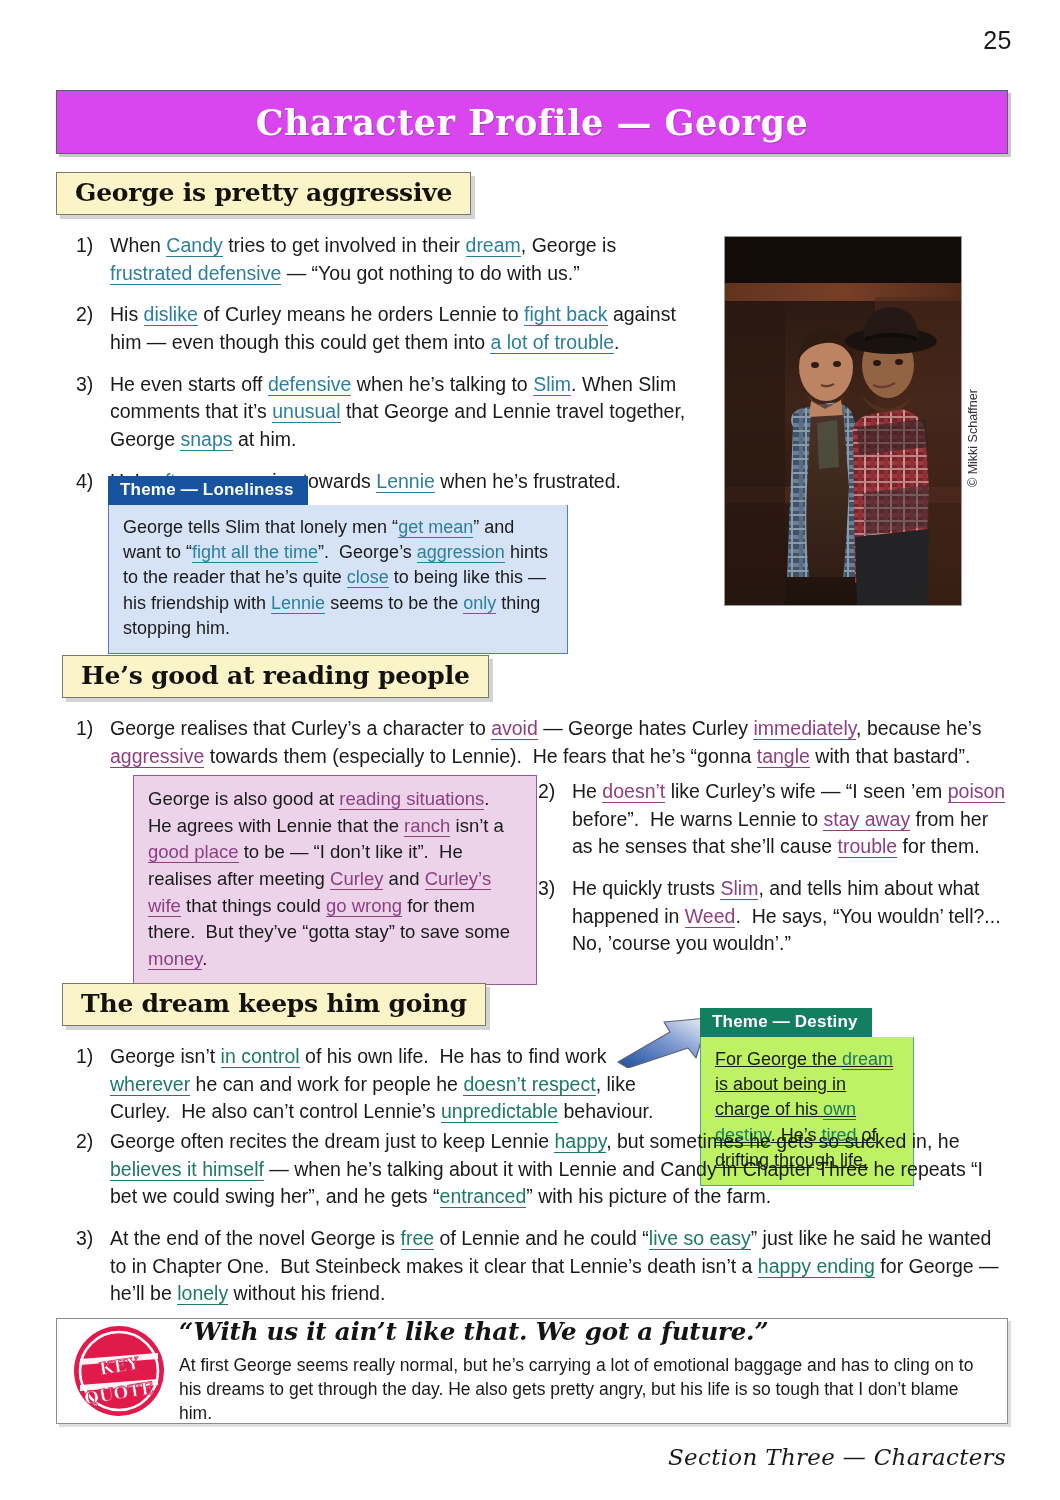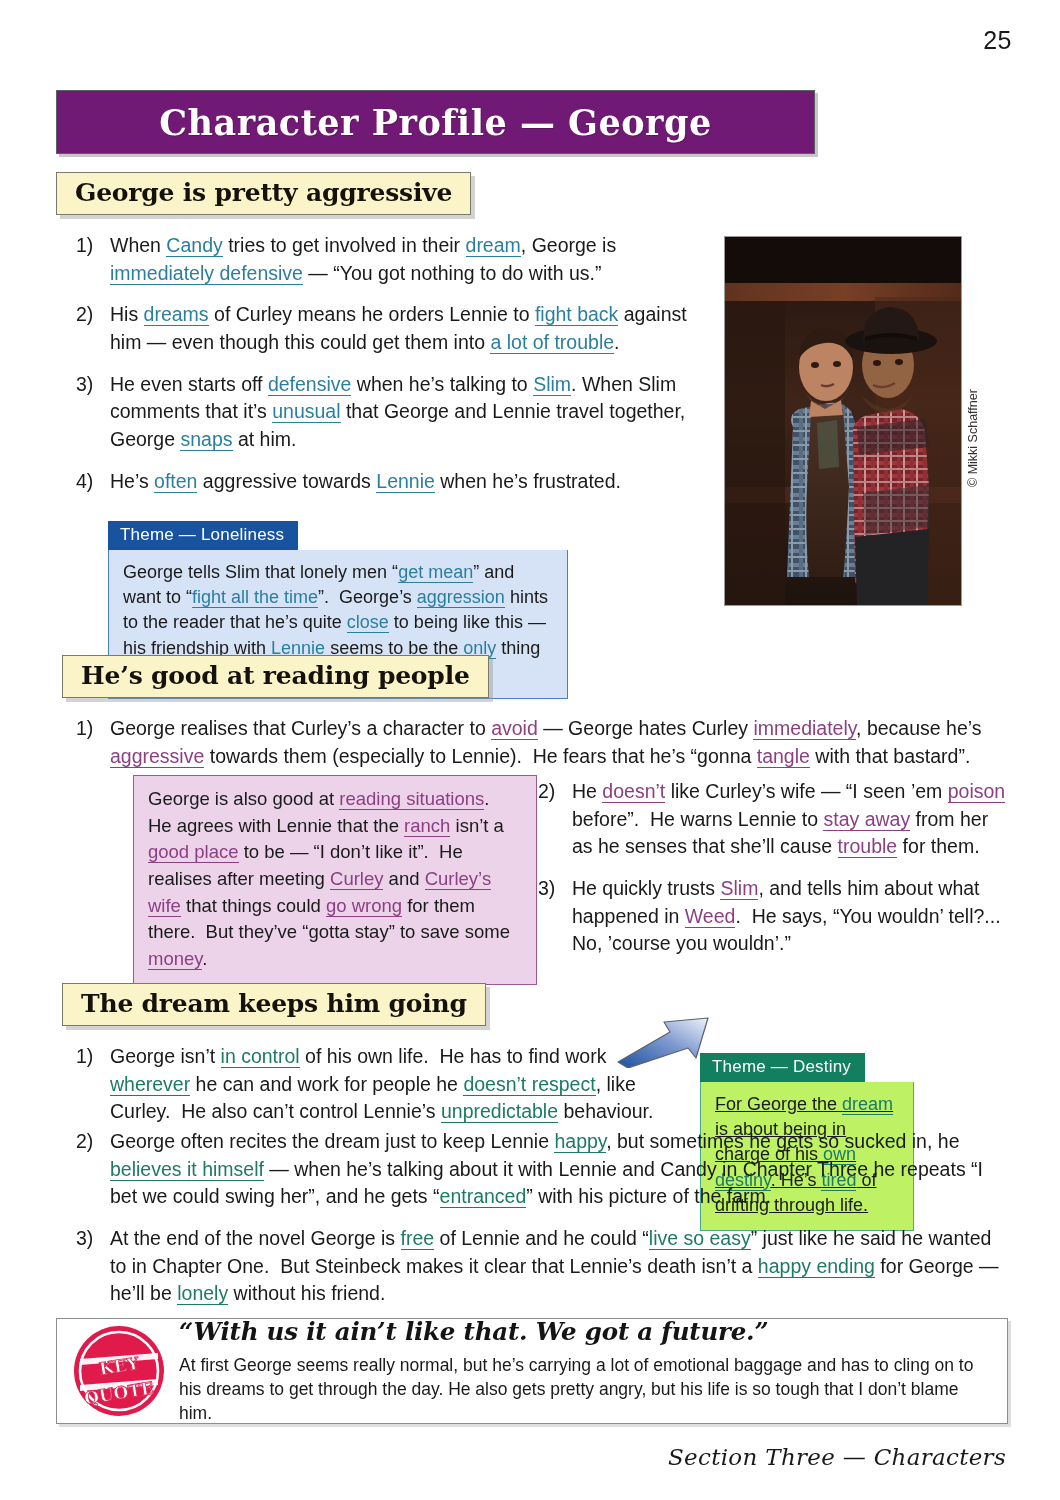--- a/index.html
+++ b/index.html
@@ -29,23 +29,23 @@
     letter-spacing: 0.5px;
     color: #1a1a1a;
     font-family: "Liberation Sans", sans-serif;
   }
 
   
   .title-band {
     position: absolute;
     left: 56px;
     top: 90px;
-    width: 759px;
+    width: 952px;
     height: 64px;
-    background: #701a75;
+    background: #d946ef;
     border: 1px solid #5a5f63;
     display: flex;
     align-items: center;
     justify-content: center;
     box-shadow: 3px 3px 0 rgba(130,130,130,0.45);
   }
   .title-band-text {
     color: #ffffff;
     font-family: "DejaVu Serif", serif;
     font-weight: bold;
@@ -96,25 +96,24 @@
   
   u.t { color: #2b7f9e; text-decoration: none; border-bottom: 1px solid #2b7f9e; }
   u.p { color: #8c3f82; text-decoration: none; border-bottom: 1px solid #8c3f82; }
   u.g { color: #1d7a63; text-decoration: none; border-bottom: 1px solid #1d7a63; }
 
   
   .theme-box { position: absolute; }
   .theme-hdr {
     display: inline-block;
     padding: 4px 14px 5px 12px;
-    font-weight: normal;
+    font-weight: bold;
     font-size: 17px;
     color: #ffffff;
     letter-spacing: 0.2px;
-    margin-top: 45px;
   }
   .theme-body {
     padding: 10px 14px 12px 14px;
     font-size: 18px;
     line-height: 1.4;
   }
   .theme-blue .theme-hdr { background: #17539e; }
   .theme-blue .theme-body {
     background: #d6e3f6;
     border: 1px solid #4b7cc4;
@@ -236,25 +235,25 @@
     <span class="title-band-text">Character Profile — George</span>
   </div>
 
   <div class="heading-box" id="heading-1">
     <span>George is pretty aggressive</span>
   </div>
 
   <div class="num-list" style="left:76px; top:232px; width:620px;">
     <div class="num-item">
       <span class="marker">1)</span>
-      <span class="body">When <u class="t">Candy</u> tries to get involved in their <u class="t">dream</u>, George is <u class="t">immediately defensive</u> — “You got nothing to do with us.”</span>
+      <span class="body">When <u class="t">Candy</u> tries to get involved in their <u class="t">dream</u>, George is <u class="t">frustrated defensive</u> — “You got nothing to do with us.”</span>
     </div>
     <div class="num-item">
       <span class="marker">2)</span>
-      <span class="body">His <u class="t">dreams</u> of Curley means he orders Lennie to <u class="t">fight back</u> against him — even though this could get them into <u class="t">a lot of trouble</u>.</span>
+      <span class="body">His <u class="t">dislike</u> of Curley means he orders Lennie to <u class="t">fight back</u> against him — even though this could get them into <u class="t">a lot of trouble</u>.</span>
     </div>
     <div class="num-item">
       <span class="marker">3)</span>
       <span class="body">He even starts off <u class="t">defensive</u> when he’s talking to <u class="t">Slim</u>. When Slim comments that it’s <u class="t">unusual</u> that George and Lennie travel together, George <u class="t">snaps</u> at him.</span>
     </div>
     <div class="num-item">
       <span class="marker">4)</span>
       <span class="body">He’s <u class="t">often</u> aggressive towards <u class="t">Lennie</u> when he’s frustrated.</span>
     </div>
   </div>

